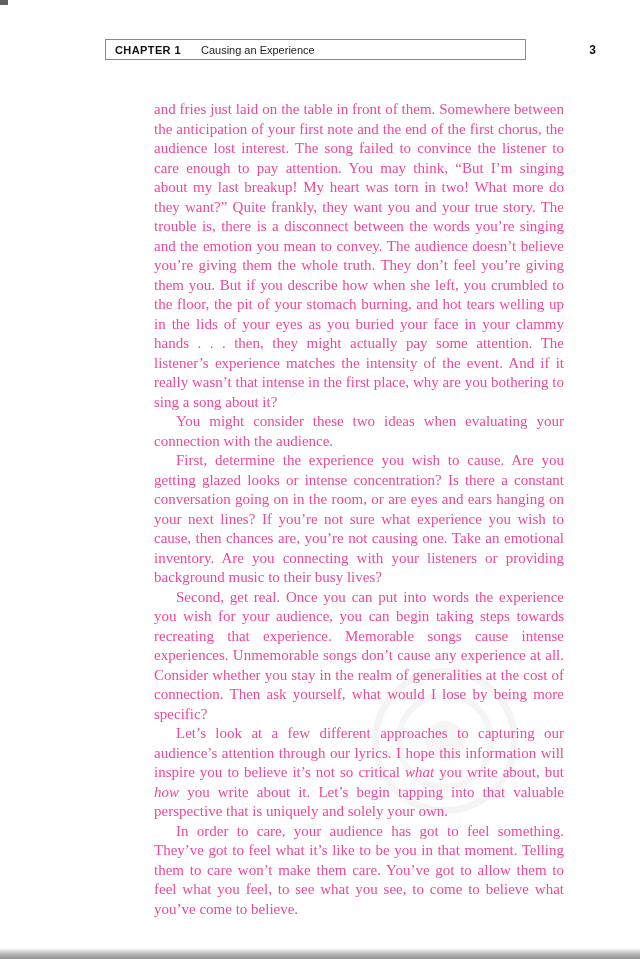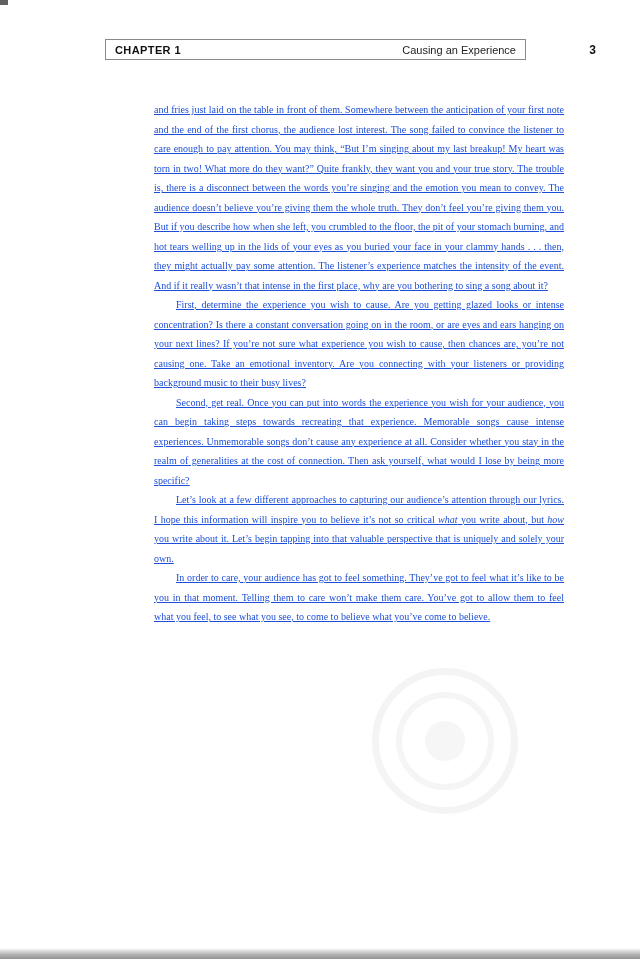--- a/index.html
+++ b/index.html
@@ -28,52 +28,50 @@
   }
   .header-box {
     box-sizing: border-box;
     width: 421px;
     height: 21px;
     border: 1px solid #8a8a8a;
     display: flex;
     align-items: center;
     padding: 6px 9px;
     background: #ffffff;
-    justify-content: space-between;
   }
   .chapter-label {
     font-weight: bold;
     font-size: 11px;
     letter-spacing: 0.4px;
     color: #111111;
     white-space: nowrap;
   }
   .chapter-title {
     font-size: 11px;
-    margin-left: 10px;
+    margin-left: 20px;
     color: #222222;
     white-space: nowrap;
   }
   .page-number {
     margin-left: auto;
     font-weight: bold;
     font-size: 12px;
     color: #111111;
   }
   
   .body-text {
     position: absolute;
     left: 154px;
     top: 100px;
     width: 410px;
-    font-size: 10px;
+    font-size: 15px;
     line-height: 19.5px;
-    color: #1d4ed8;
+    color: #ec4899;
     text-align: justify;
-    text-decoration: underline;
   }
   .para { margin: 0; }
   .para.indent { text-indent: 22px; }
   .para em { font-style: italic; }
   
   .watermark {
     position: absolute;
     left: 372px;
     top: 668px;
     width: 132px;
@@ -135,20 +133,21 @@
       <span class="chapter-label">CHAPTER 1</span>
       <span class="chapter-title">Causing an Experience</span>
     </div>
     <span class="page-number">3</span>
   </div>
 
   <div class="watermark"></div>
 
   <div class="body-text" id="paragraphs">
       <p class="para"><span>and fries just laid on the table in front of them. Somewhere between the anticipation of your first note and the end of the first chorus, the audience lost interest. The song failed to convince the listener to care enough to pay attention. You may think, “But I’m singing about my last breakup! My heart was torn in two! What more do they want?” Quite frankly, they want you and your true story. The trouble is, there is a disconnect between the words you’re singing and the emotion you mean to convey. The audience doesn’t believe you’re giving them the whole truth. They don’t feel you’re giving them you. But if you describe how when she left, you crumbled to the floor, the pit of your stomach burning, and hot tears welling up in the lids of your eyes as you buried your face in your clammy hands . . . then, they might actually pay some attention. The listener’s experience matches the intensity of the event. And if it really wasn’t that intense in the first place, why are you bothering to sing a song about it?</span></p>
+      <p class="para indent"><span>You might consider these two ideas when evaluating your connection with the audience.</span></p>
       <p class="para indent"><span>First, determine the experience you wish to cause. Are you getting glazed looks or intense concentration? Is there a constant conversation going on in the room, or are eyes and ears hanging on your next lines? If you’re not sure what experience you wish to cause, then chances are, you’re not causing one. Take an emotional inventory. Are you connecting with your listeners or providing background music to their busy lives?</span></p>
       <p class="para indent"><span>Second, get real. Once you can put into words the experience you wish for your audience, you can begin taking steps towards recreating that experience. Memorable songs cause intense experiences. Unmemorable songs don’t cause any experience at all. Consider whether you stay in the realm of generalities at the cost of connection. Then ask yourself, what would I lose by being more specific?</span></p>
       <p class="para indent"><span>Let’s look at a few different approaches to capturing our audience’s attention through our lyrics. I hope this information will inspire you to believe it’s not so critical </span><em>what</em><span> you write about, but </span><em>how</em><span> you write about it. Let’s begin tapping into that valuable perspective that is uniquely and solely your own.</span></p>
       <p class="para indent"><span>In order to care, your audience has got to feel something. They’ve got to feel what it’s like to be you in that moment. Telling them to care won’t make them care. You’ve got to allow them to feel what you feel, to see what you see, to come to believe what you’ve come to believe.</span></p>
     </div>
 
   <div class="scan-shadow-bottom"></div>
 
 </div>
 

